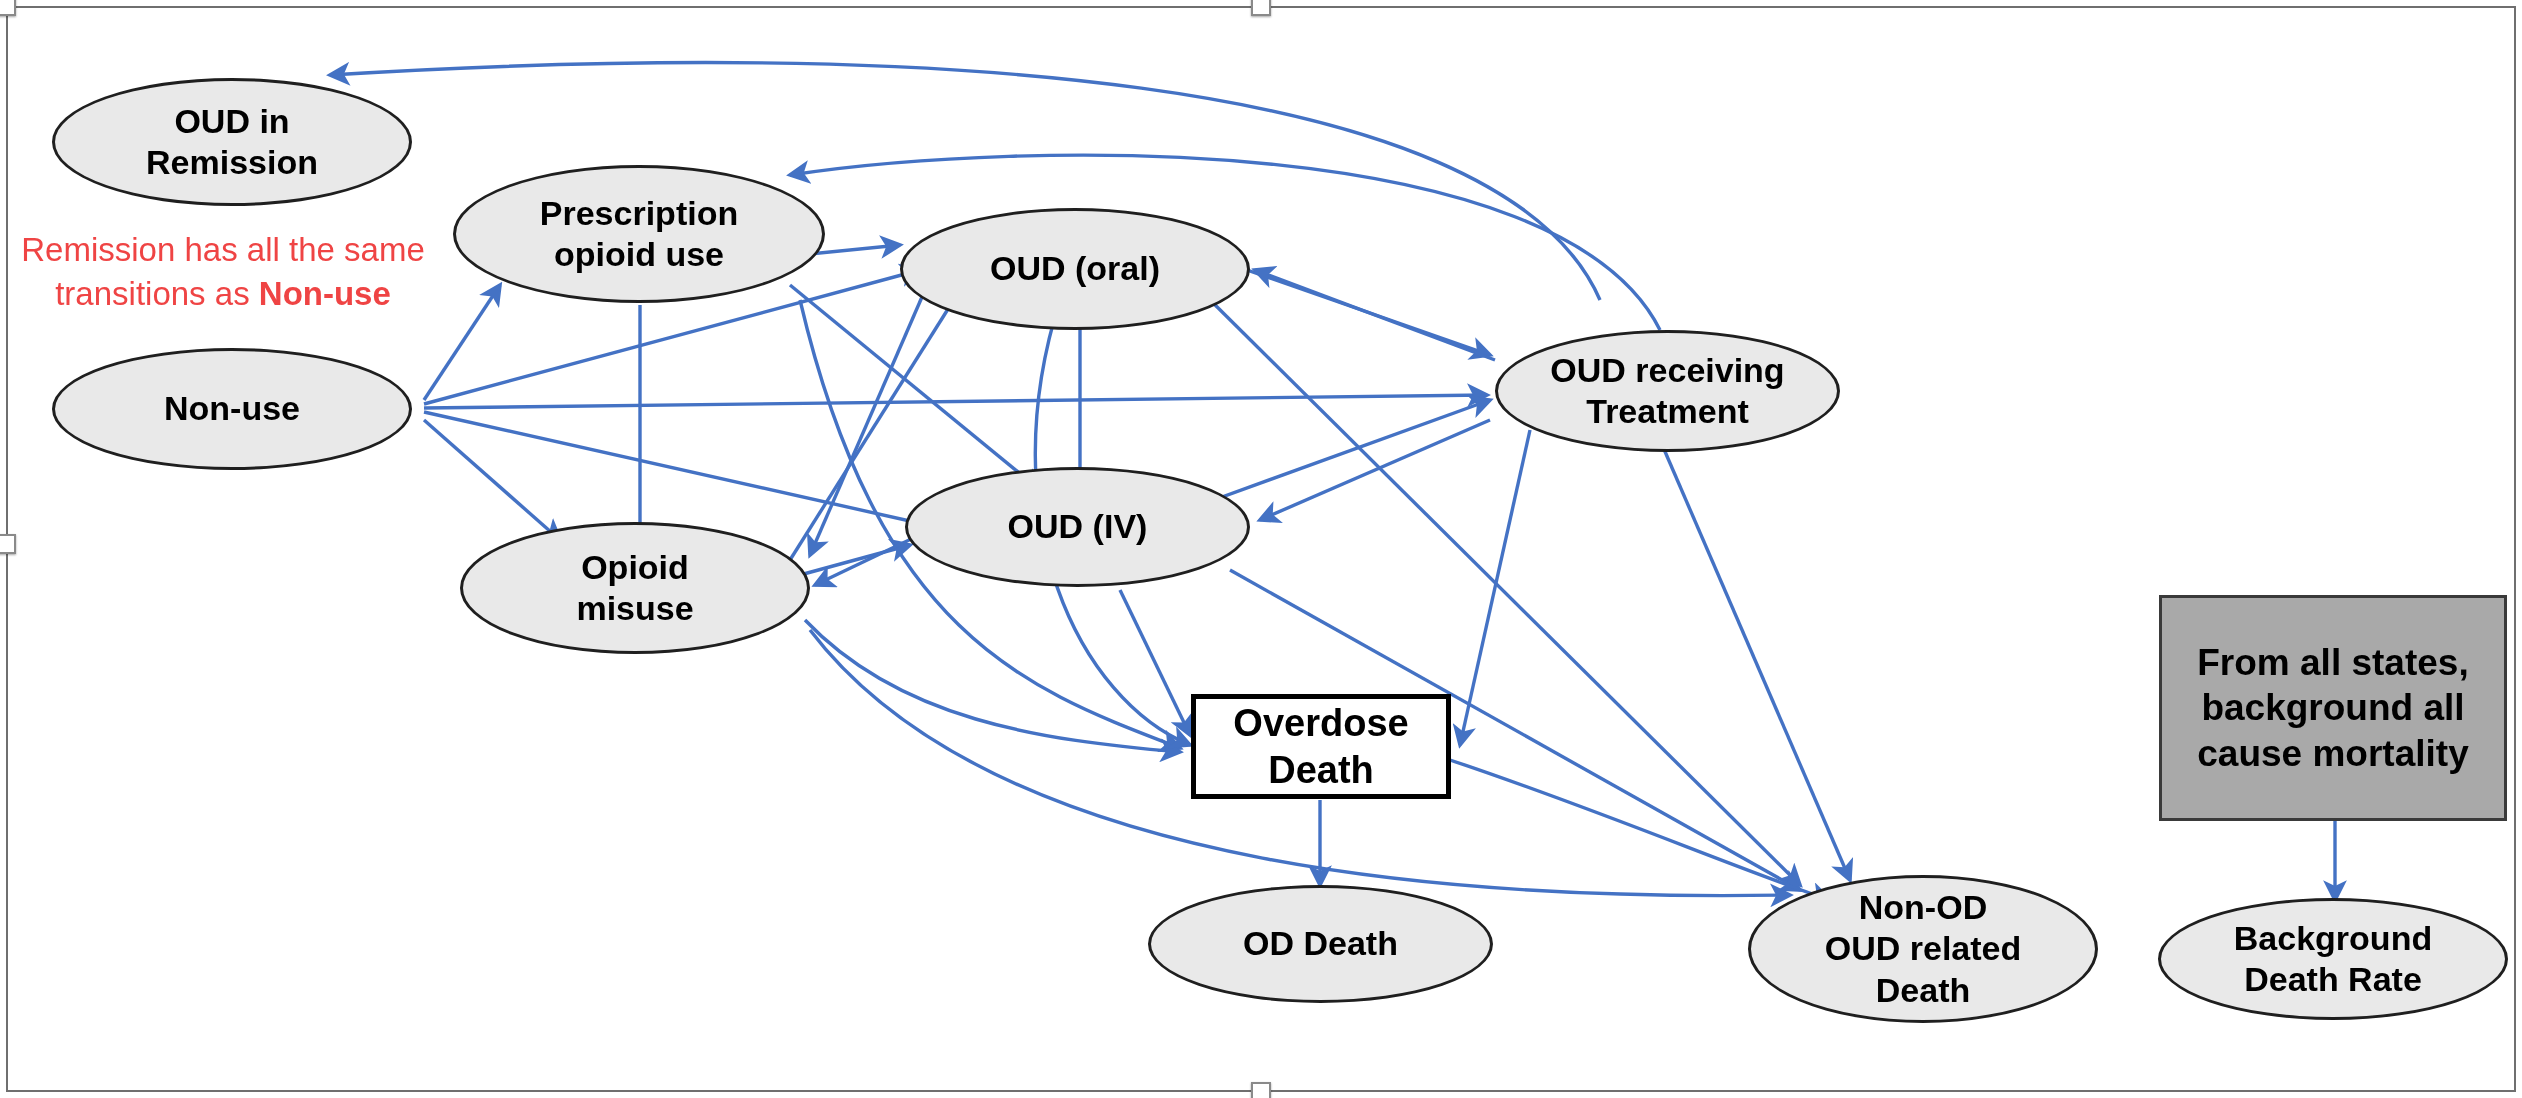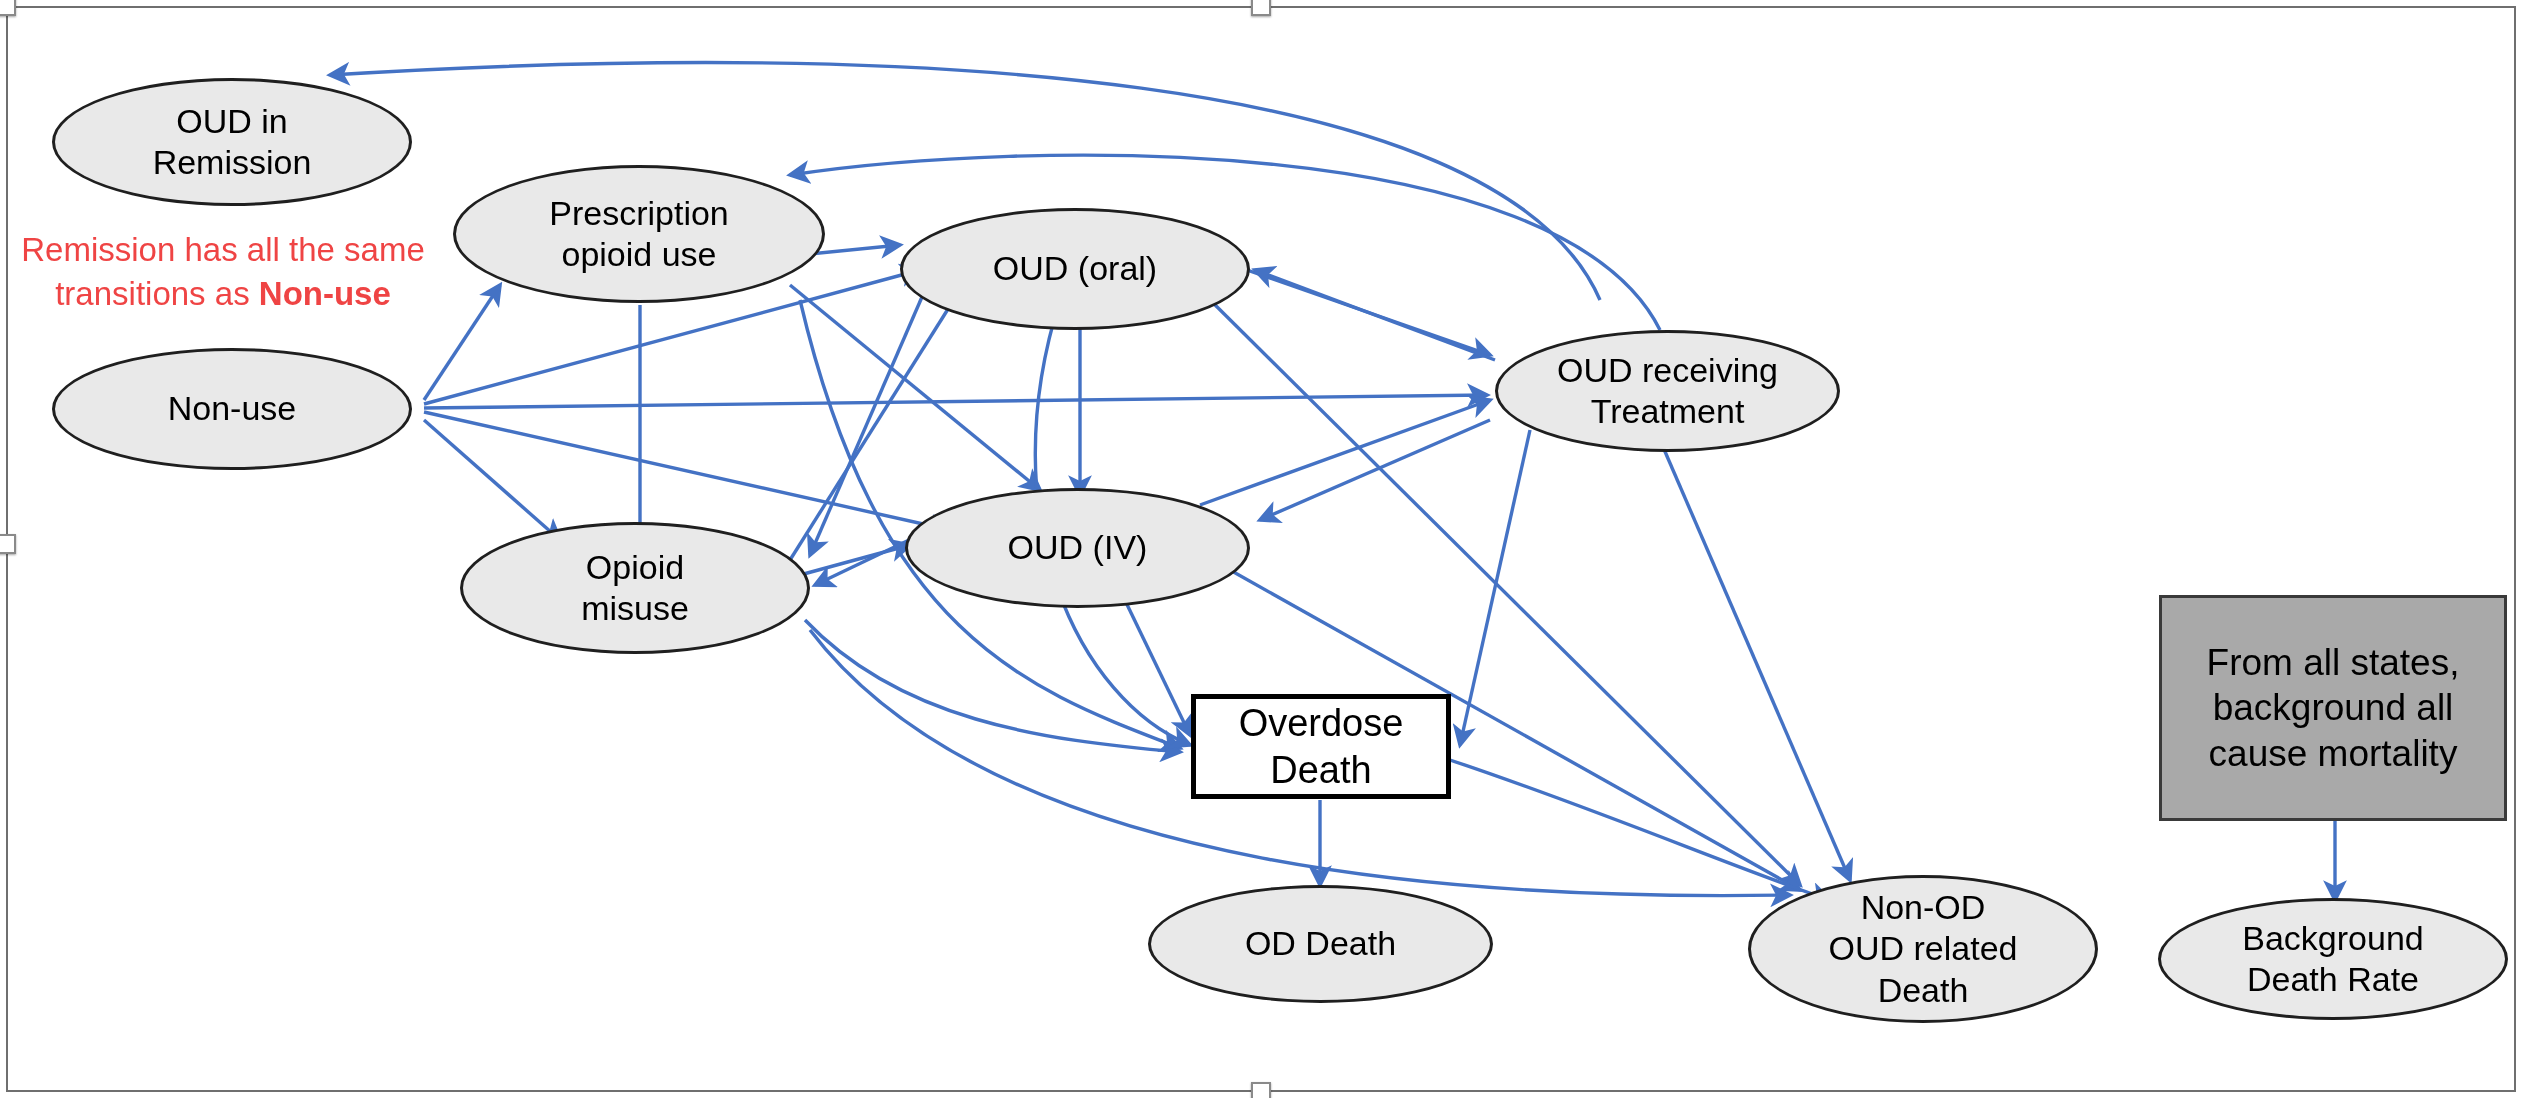--- a/index.html
+++ b/index.html
@@ -62,21 +62,21 @@
   .node.rect-white {
     background: #ffffff;
     border: 5px solid #000000;
     font-size: 38px;
   }
   .node.rect-gray {
     background: #a9a9a9;
     border: 3px solid #3a3a3a;
     font-size: 37px;
   }
-  .node .lbl { display: block; padding: 0 8px; }
+  .node .lbl { display: block; padding: 0 8px; font-weight: bold; }
   .note {
     position: absolute;
     font-size: 33px;
     color: #ef4444;
     line-height: 1.32;
     text-align: center;
   }
   .note b { font-weight: bold; }
 </style>
 </head>
@@ -176,21 +176,21 @@
       <span class="lbl">misuse</span>
     </div>
   </div>
 
   <div class="node ellipse" style="left:900px; top:208px; width:350px; height:122px;">
     <div>
       <span class="lbl">OUD (oral)</span>
     </div>
   </div>
 
-  <div class="node ellipse" style="left:905px; top:488px; width:345px; height:120px;">
+  <div class="node ellipse" style="left:905px; top:467px; width:345px; height:120px;">
     <div>
       <span class="lbl">OUD (IV)</span>
     </div>
   </div>
 
   <div class="node ellipse" style="left:1495px; top:330px; width:345px; height:122px;">
     <div>
       <span class="lbl">OUD receiving</span>
       <span class="lbl">Treatment</span>
     </div>

